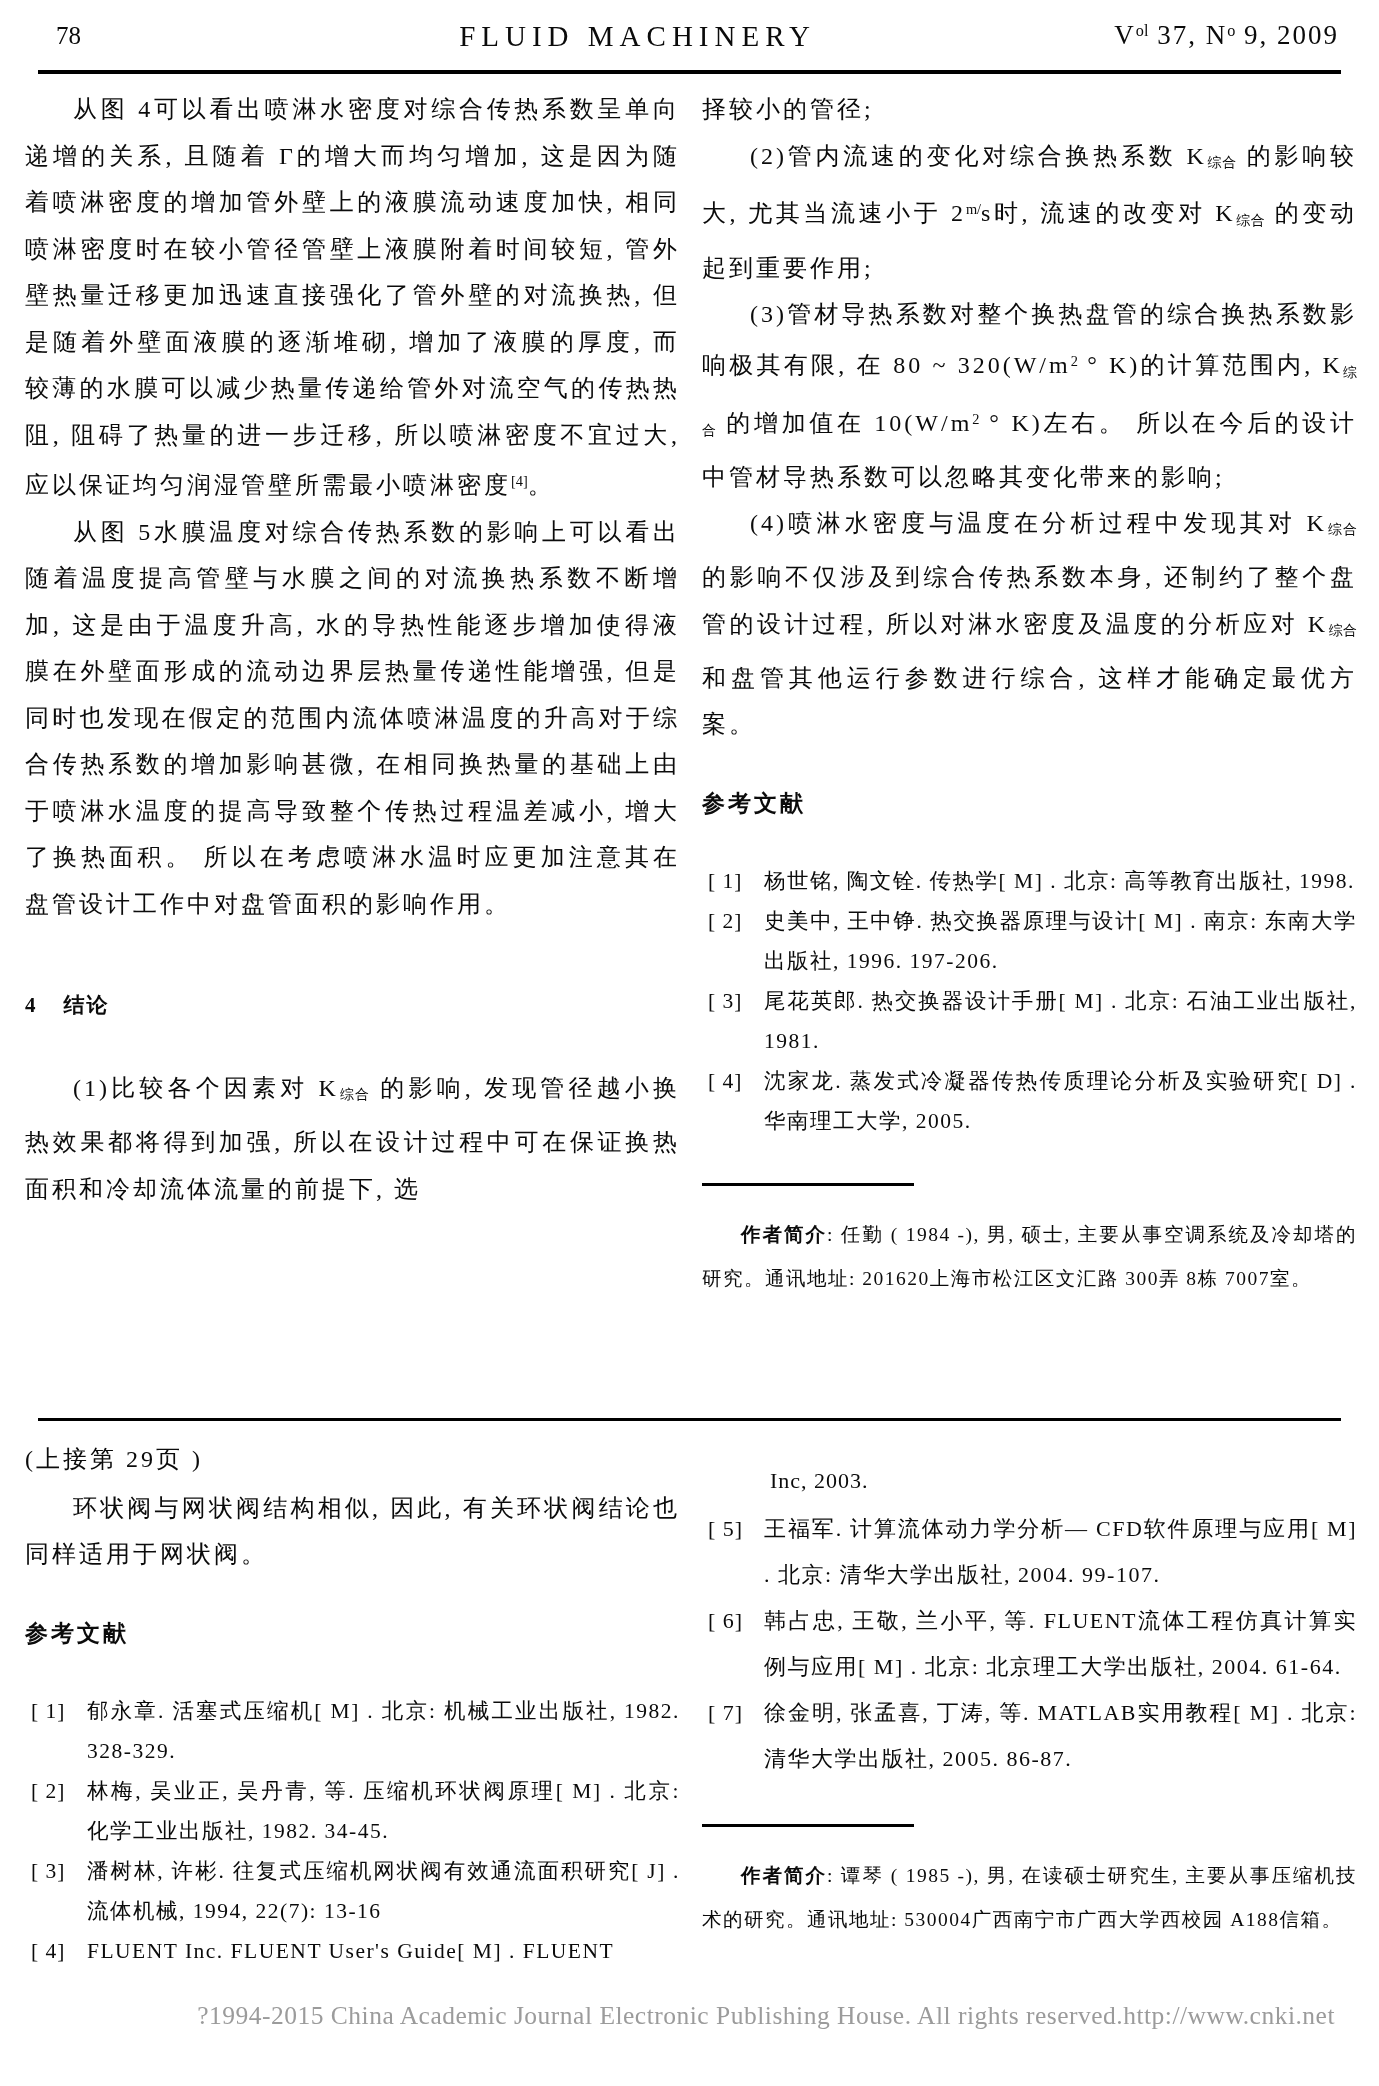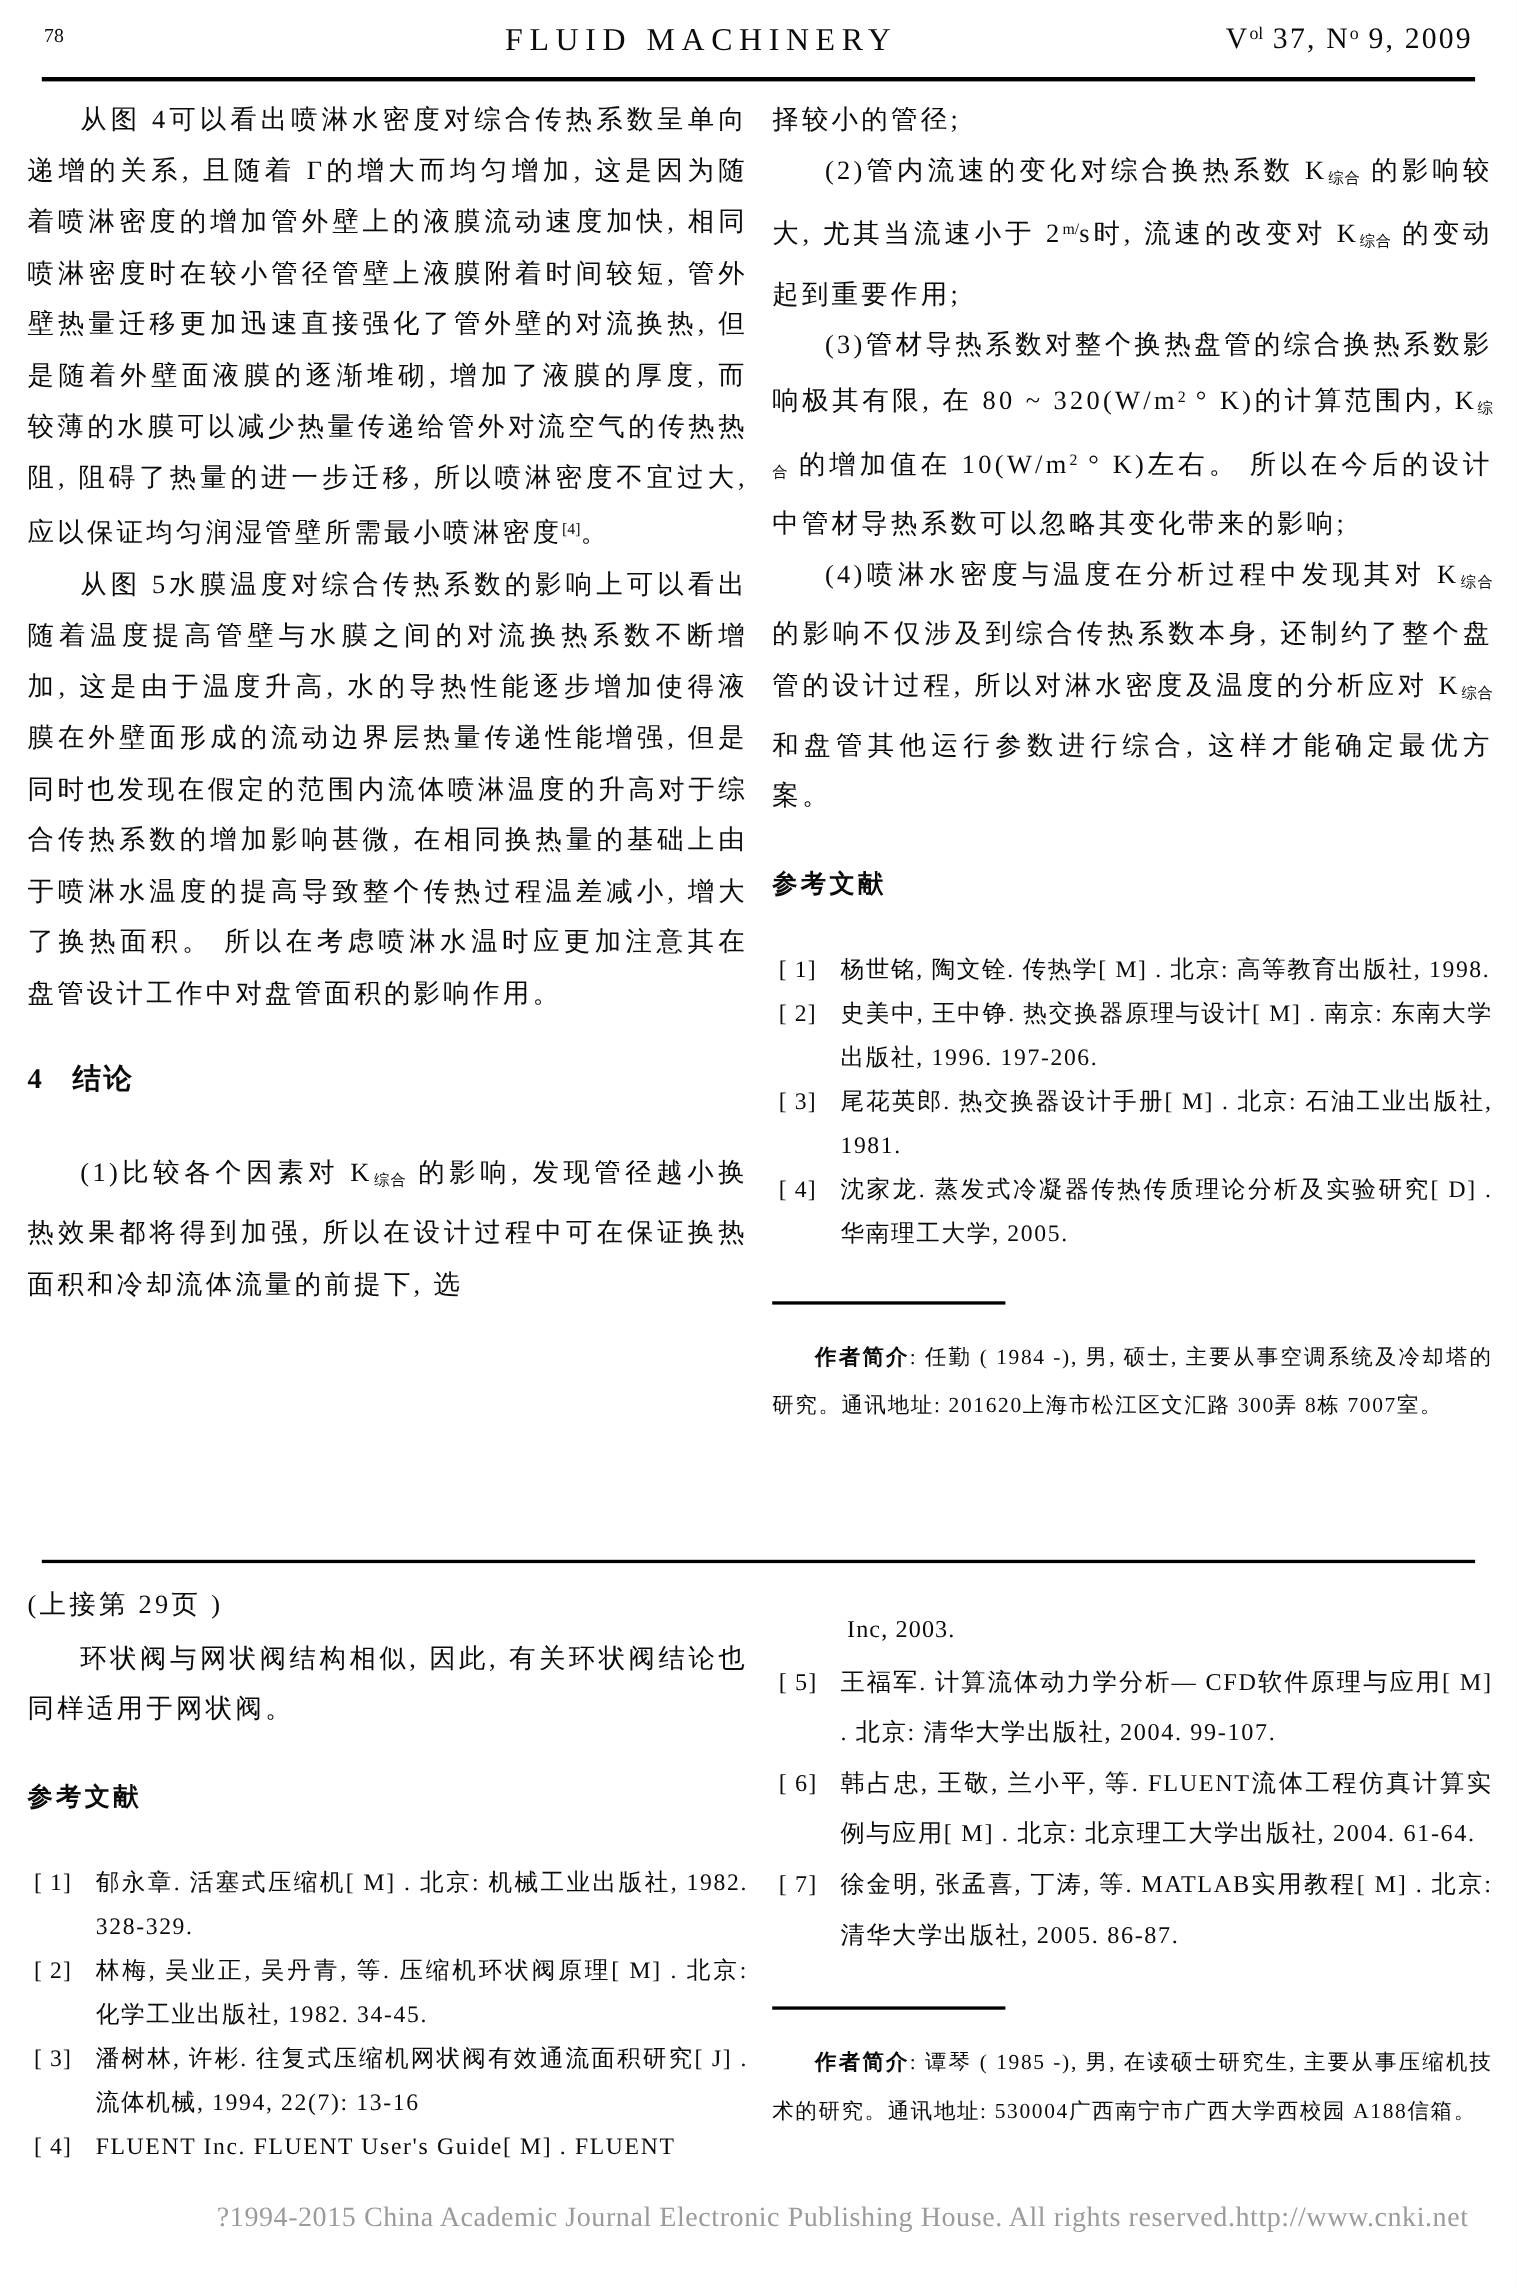--- a/index.html
+++ b/index.html
@@ -2,41 +2,41 @@
 <html><head>
 <meta charset="utf-8">
 <style>
   *{box-sizing:border-box;margin:0;padding:0}
   html,body{background:#e9e9e9}
   .page{position:relative;width:1379px;height:2086px;margin:0 auto;background:#ffffff;
         font-family:"Liberation Serif","DejaVu Serif",serif;color:#0b0b0b;overflow:hidden}
 
   
   .pg-header{position:absolute;top:14px;left:40px;right:40px;height:52px}
-  .pg-num{position:absolute;left:0;top:8px;font-size:18px}
+  .pg-num{position:absolute;left:16px;top:8px;font-size:25px}
   .journal{position:absolute;left:0;right:0;top:6px;text-align:center;font-size:29px;
            letter-spacing:6px;transform:translateX(-52px)}
   .issue{position:absolute;right:0;top:6px;font-size:27px;letter-spacing:2px}
   .rule-top{position:absolute;top:70px;left:38px;width:1303px;height:4px;background:#000}
   .rule-mid{position:absolute;top:1418px;left:38px;width:1303px;height:3px;background:#000}
 
   
   .cols{position:absolute;left:25px;width:1332px;display:flex;gap:22px}
   .cols-top{top:86px}
   .cols-bottom{top:1436px}
   .col{width:655px}
 
   
   .para{font-size:24px;line-height:46.5px;text-align:justify;letter-spacing:3px}
   .para.indent{text-indent:2em}
   sub{font-size:0.58em;letter-spacing:0;vertical-align:-0.25em}
   sup{font-size:0.6em;letter-spacing:0;vertical-align:0.5em}
 
   .section-heading{font-family:"Liberation Sans","DejaVu Sans",sans-serif;font-weight:bold;
-                   font-size:26px;margin:36px 0 46px;letter-spacing:2px}
+                   font-size:21px;margin:64px 0 46px;letter-spacing:2px}
   .section-heading .sec-no{margin-right:26px;font-family:"Liberation Serif","DejaVu Serif",serif}
   .refs-heading{font-family:"Liberation Sans","DejaVu Sans",sans-serif;font-weight:bold;
                 font-size:23px;margin:40px 0 42px;letter-spacing:3px}
 
   
   .refs{display:flex;flex-direction:column}
   .ref{display:flex;font-size:21.5px;line-height:40px;text-align:justify;letter-spacing:1.5px}
   .ref-label{flex:0 0 62px;padding-left:6px;letter-spacing:1px}
   .ref-text{flex:1}
   .cols-bottom .col-right .ref{line-height:46px;font-size:22px}

